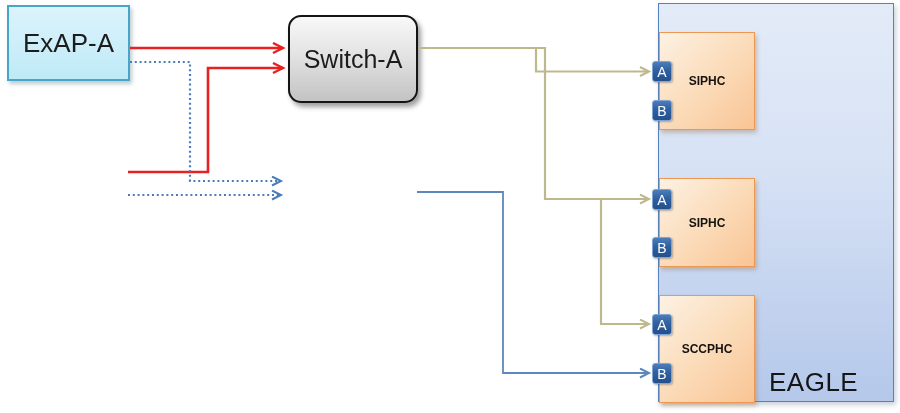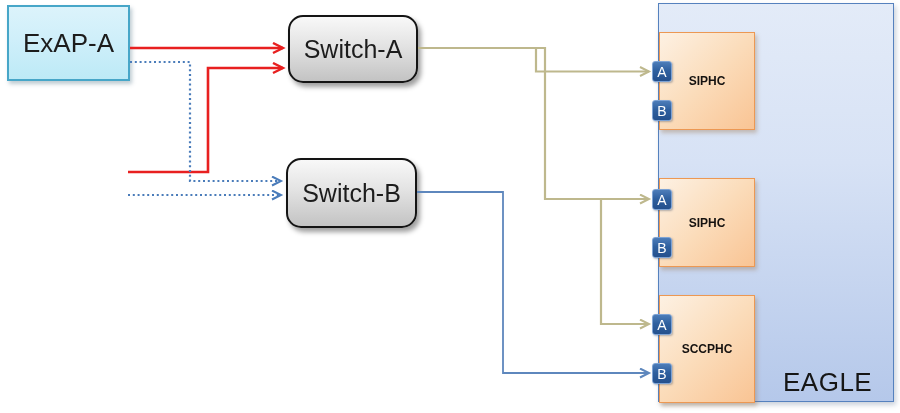--- a/index.html
+++ b/index.html
@@ -41,21 +41,21 @@
   .switch .node-label{font-size:25px;}
 
   .eagle{
     position:absolute;left:658px;top:3px;width:236px;height:399px;box-sizing:border-box;
     background:linear-gradient(180deg,#e3ebf8 0%,#d7e2f5 40%,#b5c8ea 100%);
     border:1.6px solid var(--eagle-border);
     box-shadow:2px 3px 5px rgba(100,120,150,.35);
     z-index:1;
   }
   .eagle-label{
-    position:absolute;left:124px;top:363px;font-size:26px;color:#161616;letter-spacing:.5px;
+    position:absolute;left:110px;top:363px;font-size:26px;color:#161616;letter-spacing:.5px;
   }
 
   .card{
     position:absolute;left:659px;width:96px;box-sizing:border-box;
     background:linear-gradient(135deg,#fdf1e3 0%,#fbdcba 50%,#f9c494 100%);
     border:1.6px solid var(--card-border);
     box-shadow:2px 3px 4px rgba(150,105,60,.35);
     z-index:2;
     display:flex;align-items:center;justify-content:center;
   }
@@ -110,25 +110,22 @@
   </svg>
 
   <div class="eagle">
     <span class="eagle-label">EAGLE</span>
   </div>
 
   <div class="node exap" style="left:7px;top:5px;height:76px;">
     <span class="node-label">ExAP-A</span>
   </div>
 
-  <div class="node switch" style="left:288px;top:15px;width:130px;height:68px;">
+  <div class="node switch" style="left:288px;top:15px;width:130px;height:88px;border-radius:13px;">
     <span class="node-label">Switch-A</span>
-  </div>
-  <div class="node switch" style="left:286px;top:158px;width:131px;height:70px;">
-    <span class="node-label">Switch-B</span>
   </div>
 
   <div class="card" style="top:32px;height:98px;">
     <span class="card-label">SIPHC</span>
   </div>
   <div class="card" style="top:178px;height:89px;">
     <span class="card-label">SIPHC</span>
   </div>
   <div class="card" style="top:295px;height:108px;">
     <span class="card-label">SCCPHC</span>

